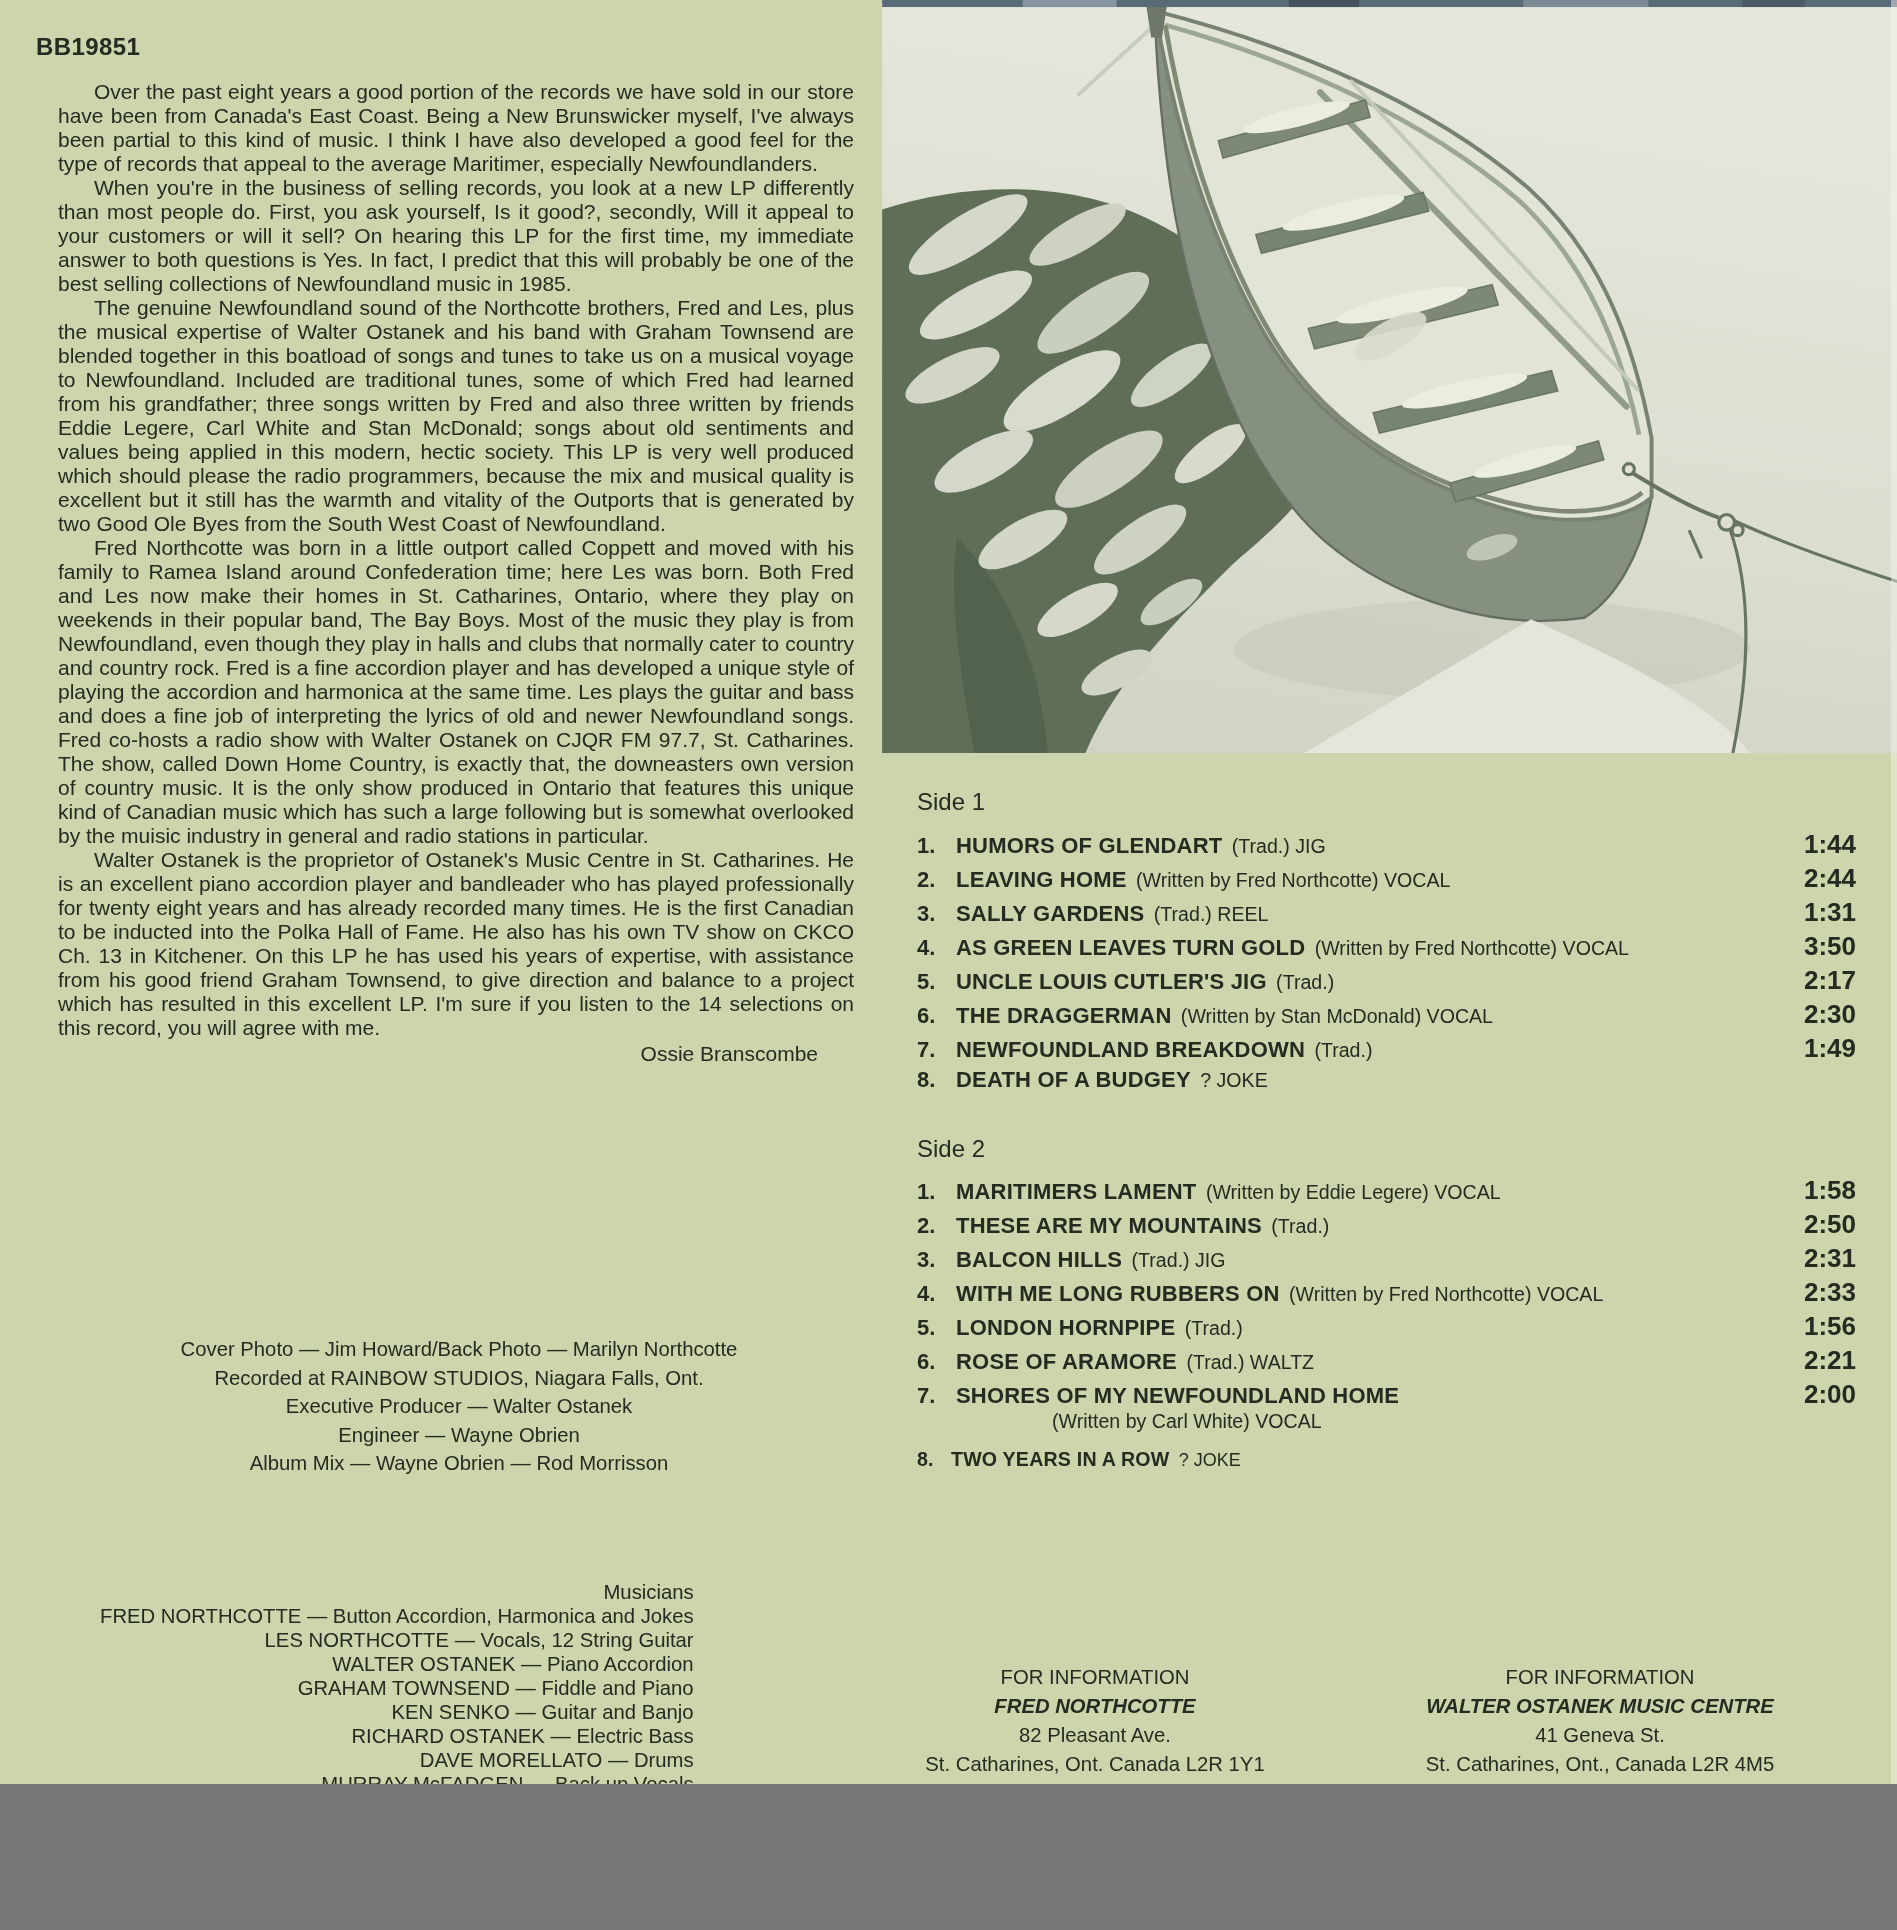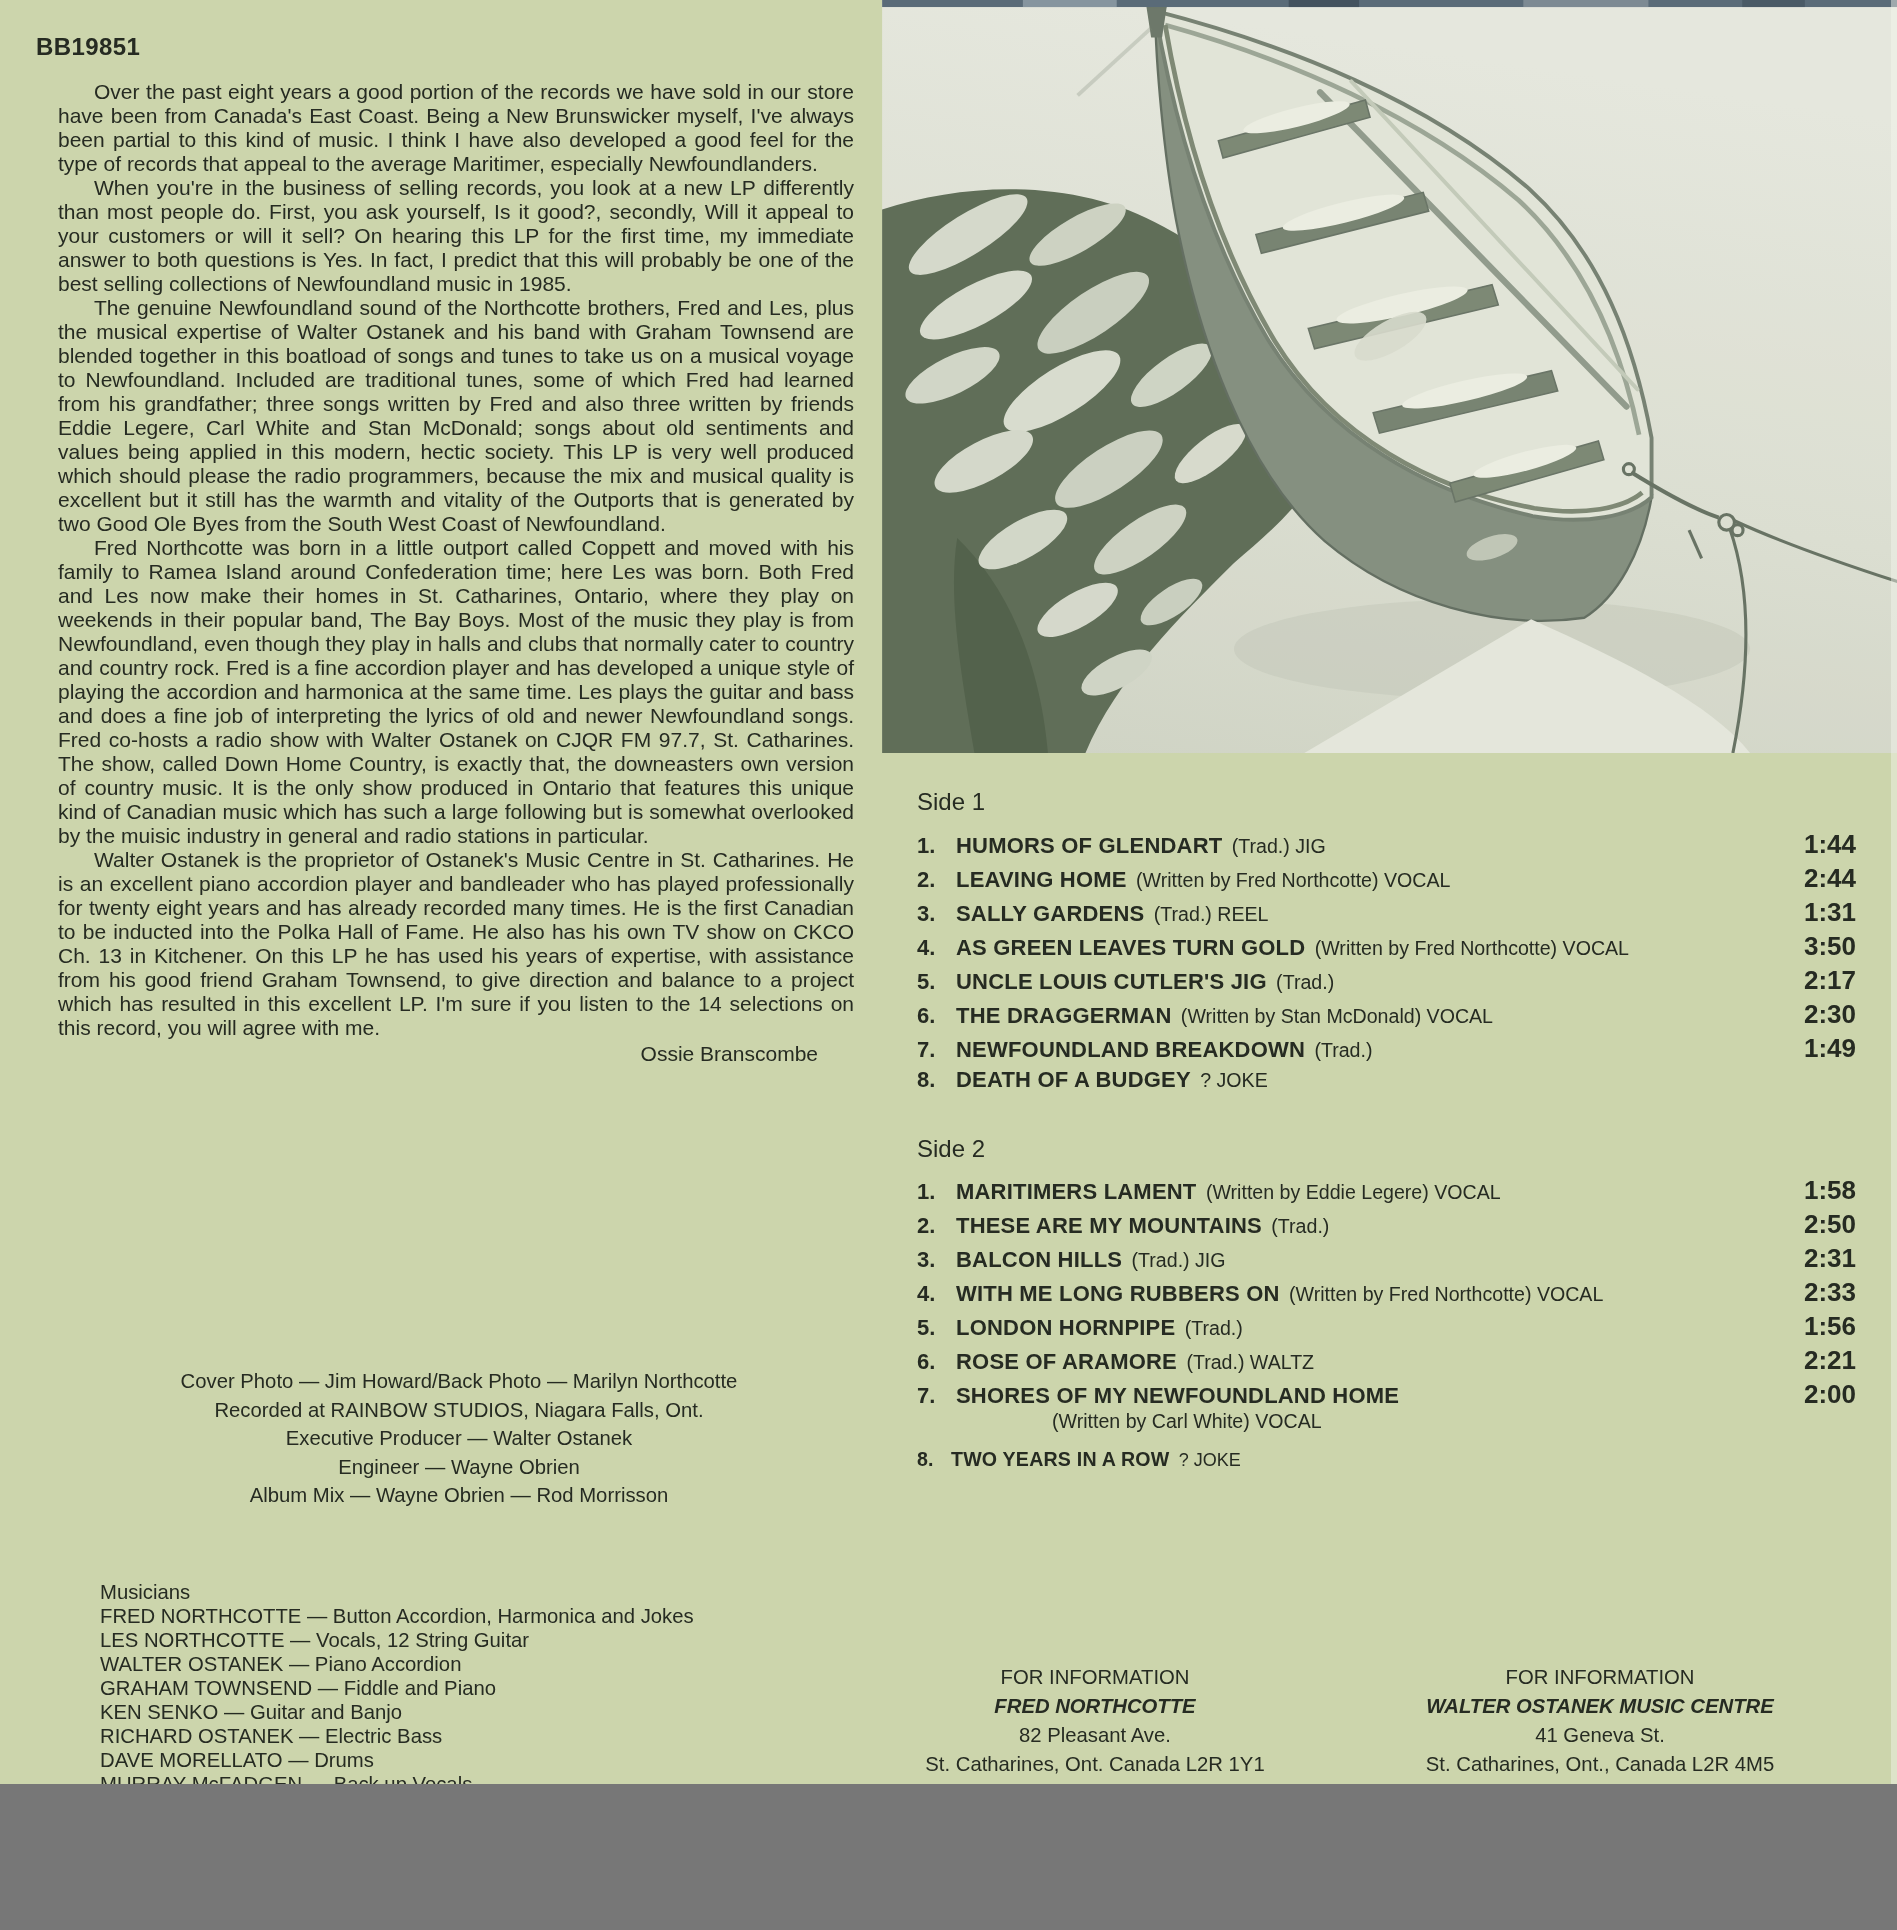--- a/index.html
+++ b/index.html
@@ -27,22 +27,22 @@
   .track .title{font-weight:bold;font-size:22px;letter-spacing:0.2px;}
   .track .detail{font-size:19.6px;margin-left:9.4px;}
   .track .time{font-weight:bold;font-size:26px;margin-left:auto;}
   .track.small{margin-top:7.8px;height:30px;}
   .track.small .num{font-size:19.6px;width:34px;}
   .track.small .title{font-size:19.6px;}
   .track.small .detail{font-size:18px;}
   .subline{font-size:19.6px;padding-left:135px;height:30px;margin-top:-3.1px;}
   .side + .side{margin-top:34px;}
   
-  .credits{position:absolute;left:110px;top:1367px;width:698px;text-align:center;font-size:20.3px;line-height:28.6px;}
-  .musicians{position:absolute;left:100px;top:1580px;font-size:20.3px;line-height:24px;}
+  .credits{position:absolute;left:110px;top:1335px;width:698px;text-align:center;font-size:20.3px;line-height:28.6px;}
+  .musicians{position:absolute;left:100px;top:1580px;font-size:20.3px;line-height:24px;text-align:right;}
   
   .contact{position:absolute;top:1663px;text-align:center;font-size:20.3px;line-height:29px;}
   .contact.c0{left:884px;width:422px;}
   .contact.c1{left:1381px;width:438px;}
   .contact .name{font-weight:bold;font-style:italic;}
   
   .legal{position:absolute;left:63px;top:1882px;font-size:19.6px;}
   .made-in{position:absolute;left:708px;top:1873px;width:469px;text-align:left;font-size:24px;font-weight:bold;letter-spacing:0.4px;}
   .torn{
     position:absolute;left:0;top:1913px;width:1898px;height:17px;

